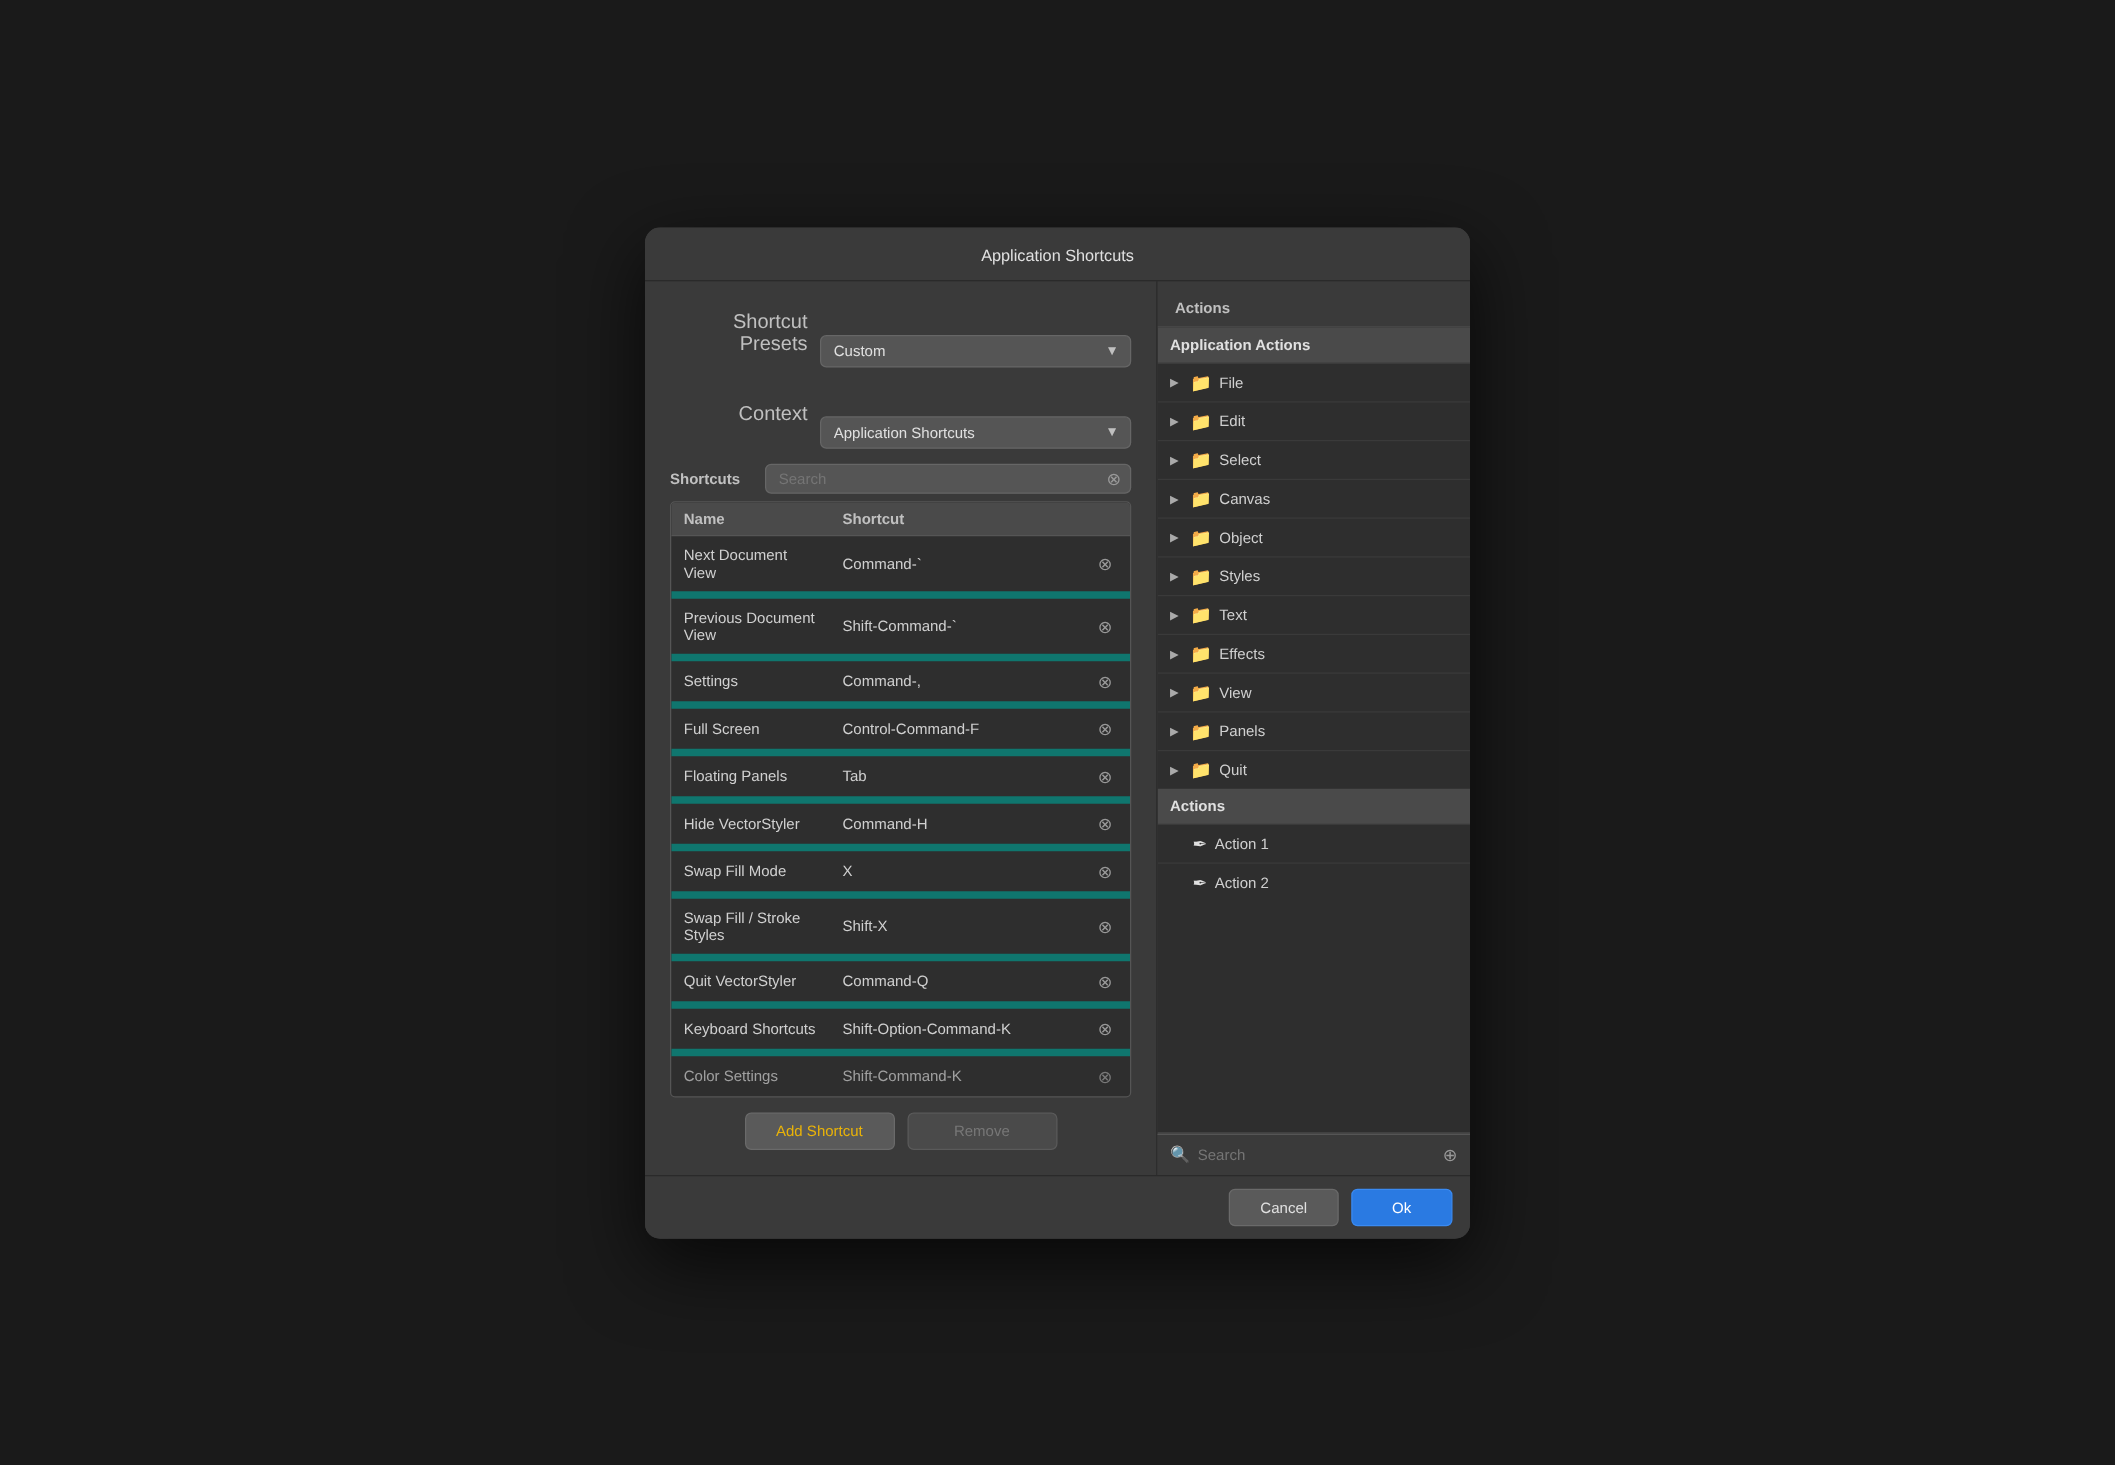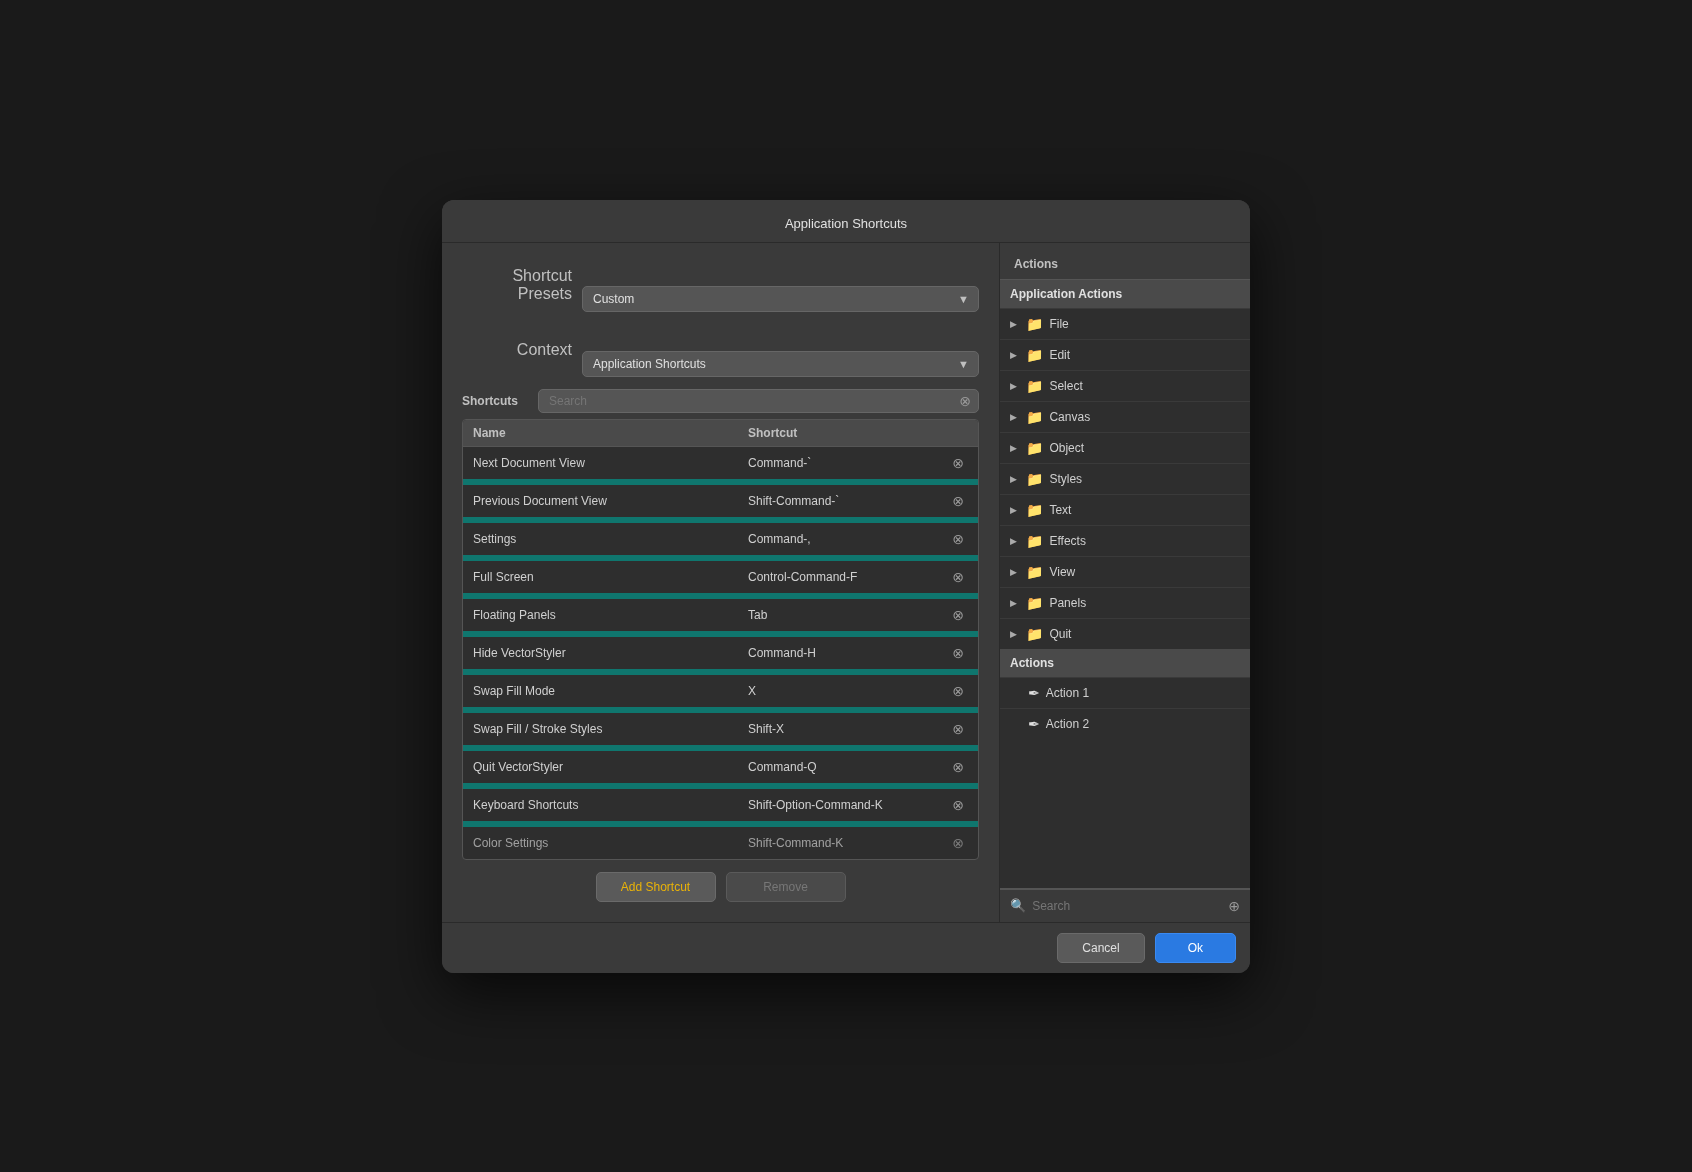--- a/index.html
+++ b/index.html
@@ -7,21 +7,21 @@
       background: #1a1a1a;
       display: flex;
       align-items: center;
       justify-content: center;
       min-height: 100vh;
       font-family: -apple-system, BlinkMacSystemFont, "Helvetica Neue", Arial, sans-serif;
     }
     .dialog {
       background: #3a3a3a;
       border-radius: 12px;
-      width: 808px;
+      width: 660px;
       min-height: 700px;
       padding: 0;
       overflow: hidden;
       box-shadow: 0 20px 60px rgba(0,0,0,0.7);
       display: flex;
       flex-direction: column;
     }
     .dialog-titlebar {
       background: #3a3a3a;
       padding: 14px 20px 10px;

